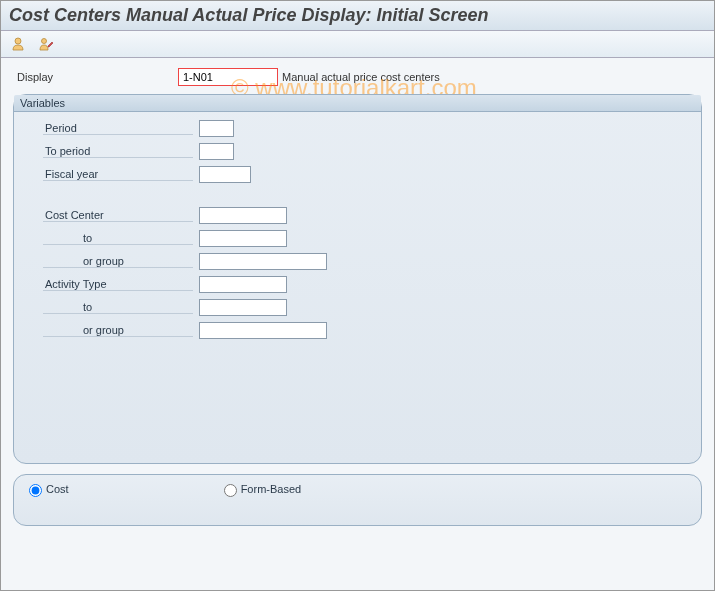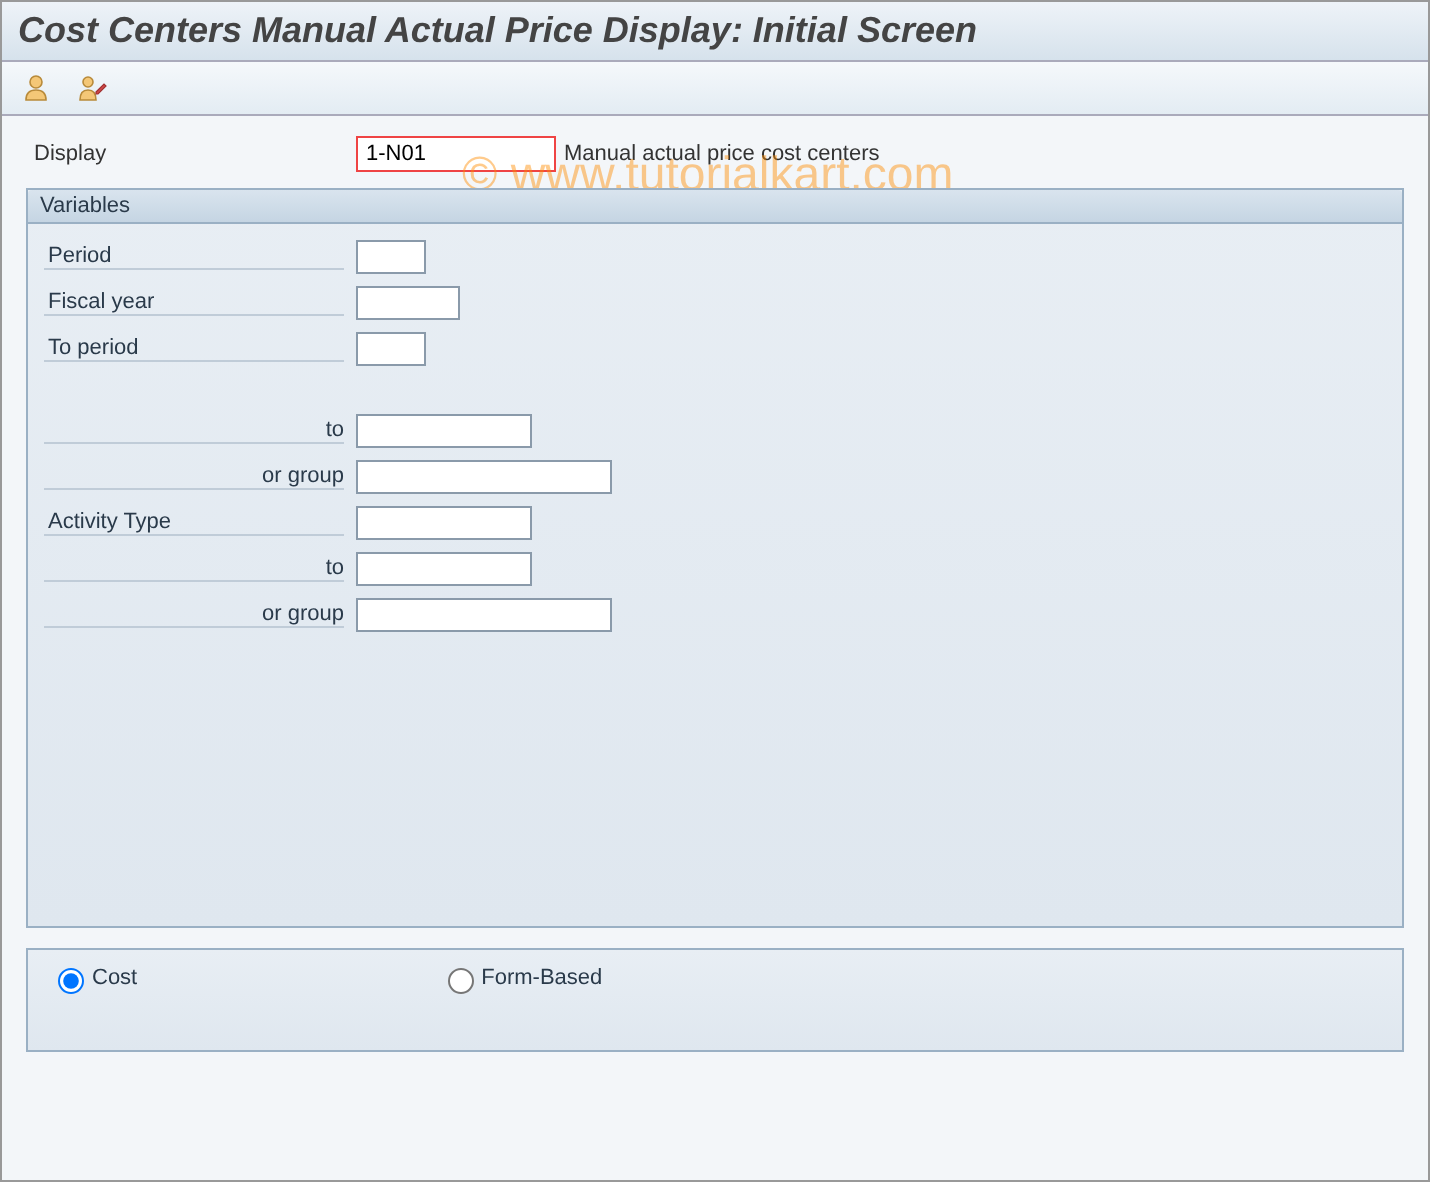--- a/index.html
+++ b/index.html
@@ -72,21 +72,21 @@
       padding: 1px 4px;
       background: #fff;
       font-size: 11px;
     }
     .layout-desc {
       margin-left: 4px;
       color: #333;
     }
     .group-box {
       border: 1px solid #9ab0c4;
-      border-radius: 0;
+      border-radius: 13px;
       margin-bottom: 10px;
       background: linear-gradient(to bottom, #e8eef4, #dfe7ef);
       position: relative;
       padding-bottom: 8px;
     }
     .group-header {
       background: linear-gradient(to bottom, #d9e4ee, #c5d5e3);
       border-bottom: 1px solid #9ab0c4;
       padding: 2px 6px;
       font-size: 11px;
@@ -101,23 +101,24 @@
       align-items: center;
       margin-bottom: 2px;
       height: 21px;
     }
     .field-label {
       width: 150px;
       color: #2a3a4a;
       padding-left: 2px;
       overflow: hidden;
       white-space: nowrap;
+      margin-left: 21px;
     }
     .field-label.sub {
-      text-align: right;
+      text-align: left;
       padding-left: 40px;
     }
     .field-input {
       height: 17px;
       border: 1px solid #8a9aaa;
       background: #fff;
       padding: 1px 4px;
       font-size: 11px;
     }
     .w40 { width: 35px; }
@@ -200,31 +201,35 @@
   <div class="group-box" id="variables-box">
     <div class="group-header">Variables</div>
     <div class="group-body">
 
       <div class="field-row">
         <div class="field-label underline-label">Period</div>
         <input class="field-input w40" type="text" value="" style="">
       </div>
 
       <div class="field-row">
+        <div class="field-label underline-label">To period</div>
+        <input class="field-input w40" type="text" value="" style="">
+      </div>
+
+      <div class="field-row">
         <div class="field-label underline-label">Fiscal year</div>
         <input class="field-input w60" type="text" value="" style="">
       </div>
 
-      <div class="field-row">
-        <div class="field-label underline-label">To period</div>
-        <input class="field-input w40" type="text" value="" style="">
-      </div>
-
       <div class="gap-row"></div>
 
+      <div class="field-row">
+        <div class="field-label underline-label">Cost Center</div>
+        <input class="field-input w90" type="text" value="" style="">
+      </div>
 
       <div class="field-row">
         <div class="field-label sub underline-label">to</div>
         <input class="field-input w90" type="text" value="" style="">
       </div>
 
       <div class="field-row">
         <div class="field-label sub underline-label">or group</div>
         <input class="field-input w130" type="text" value="" style="">
       </div>

